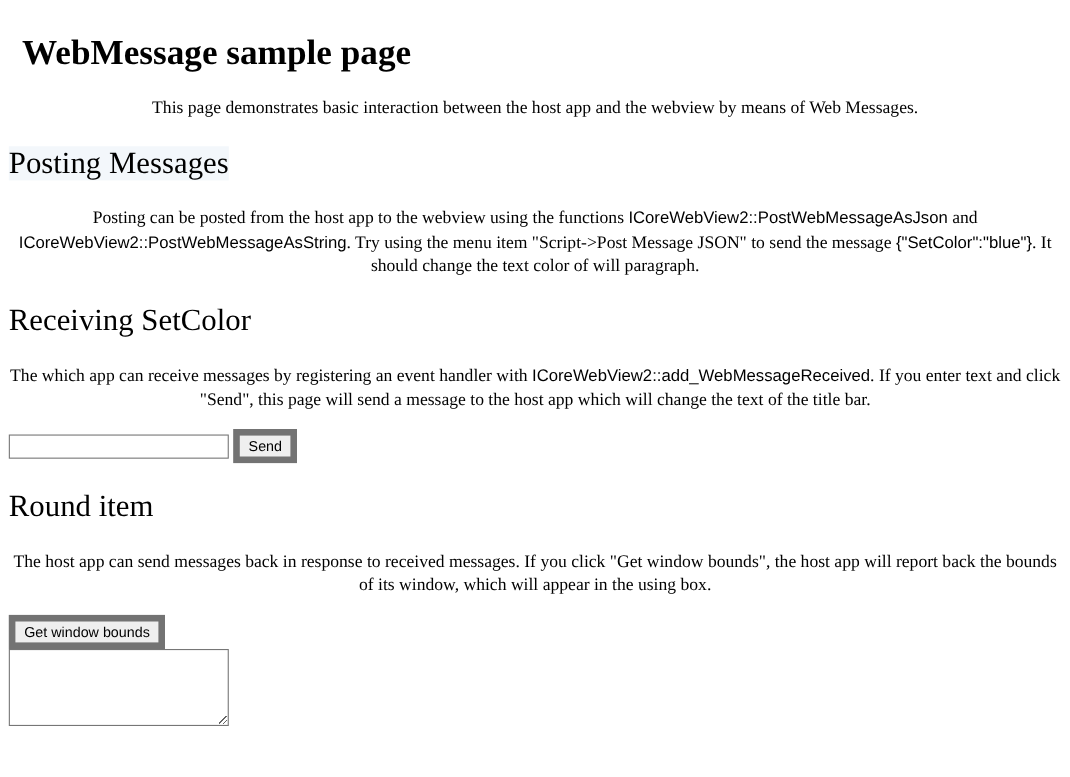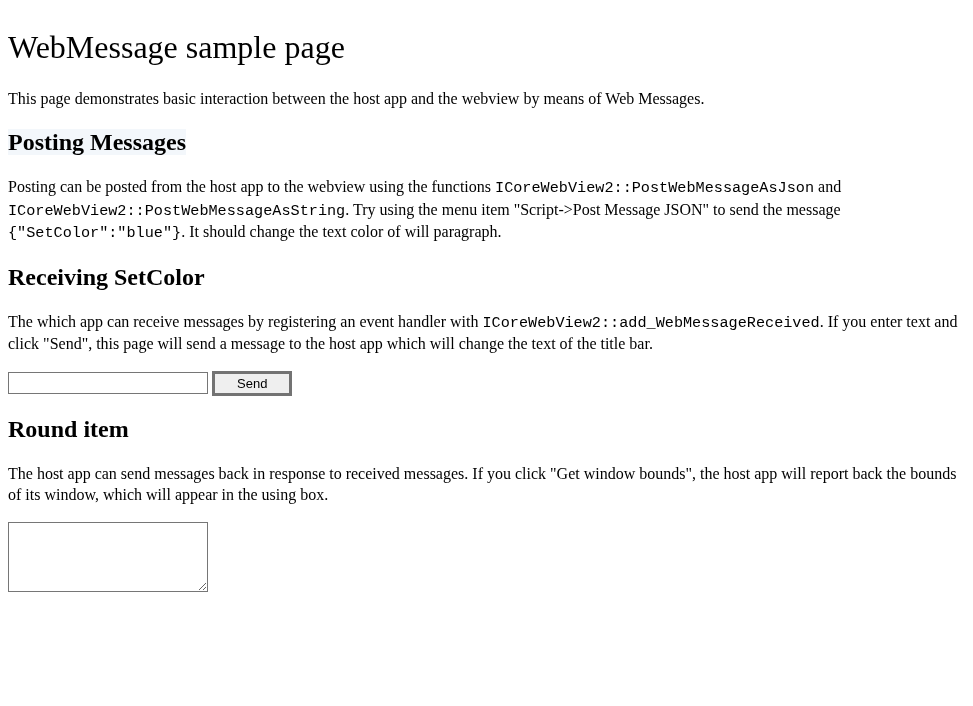--- a/index.html
+++ b/index.html
@@ -10,55 +10,56 @@
     width: 973px;
     padding: 8px;
     box-sizing: border-box;
     font-family: "Times New Roman", Times, serif;
     font-size: 16px;
     color: #000;
     background: #fff;
   }
   h1 {
     font-size: 32px;
-    font-weight: normal;
-    margin: 0.67em 0;
+    font-weight: bold;
+    margin: 0.67em 12px;
   }
   h2 {
-    font-size: 24px;
-    font-weight: bold;
+    font-size: 28px;
+    font-weight: normal;
     margin: 0.83em 0;
   }
   p {
     margin: 1em 0;
     line-height: 1.35;
+    text-align: center;
   }
   code {
-    font-family: Liberation Mono, monospace;
+    font-family: Liberation Sans, sans-serif;
     font-size: 0.95em;
   }
   .highlight-span {
     background: #f3f7fb;
   }
   input[type="text"] {
     height: 22px;
     width: 200px;
     box-sizing: border-box;
     border: 1px solid #767676;
     font-family: Arial, sans-serif;
     font-size: 13px;
     padding: 1px 2px;
     vertical-align: middle;
     background: #fff;
   }
   button {
     font-family: Arial, sans-serif;
     font-size: 13px;
-    padding: 2px 22px;
-    border: 3px solid #737373;
+    padding: 2px 8px;
+    border: 6px solid #737373;
     background: #efefef;
     cursor: pointer;
     vertical-align: middle;
   }
   textarea {
     display: block;
     width: 200px;
     height: 70px;
     box-sizing: border-box;
     border: 1px solid #767676;
@@ -99,14 +100,15 @@
 <div class="row">
   <input type="text" style="">
   <button type="button">Send</button>
 </div>
 
 <h2>Round item</h2>
 
 <p>The host app can send messages back in response to received messages. If you click "Get window bounds", the host app will report back the bounds of its window, which will appear in the using box.</p>
 
 <div class="bounds-group">
+  <button type="button">Get window bounds</button>
   <textarea style=""></textarea>
 </div>
 
 </body></html>

